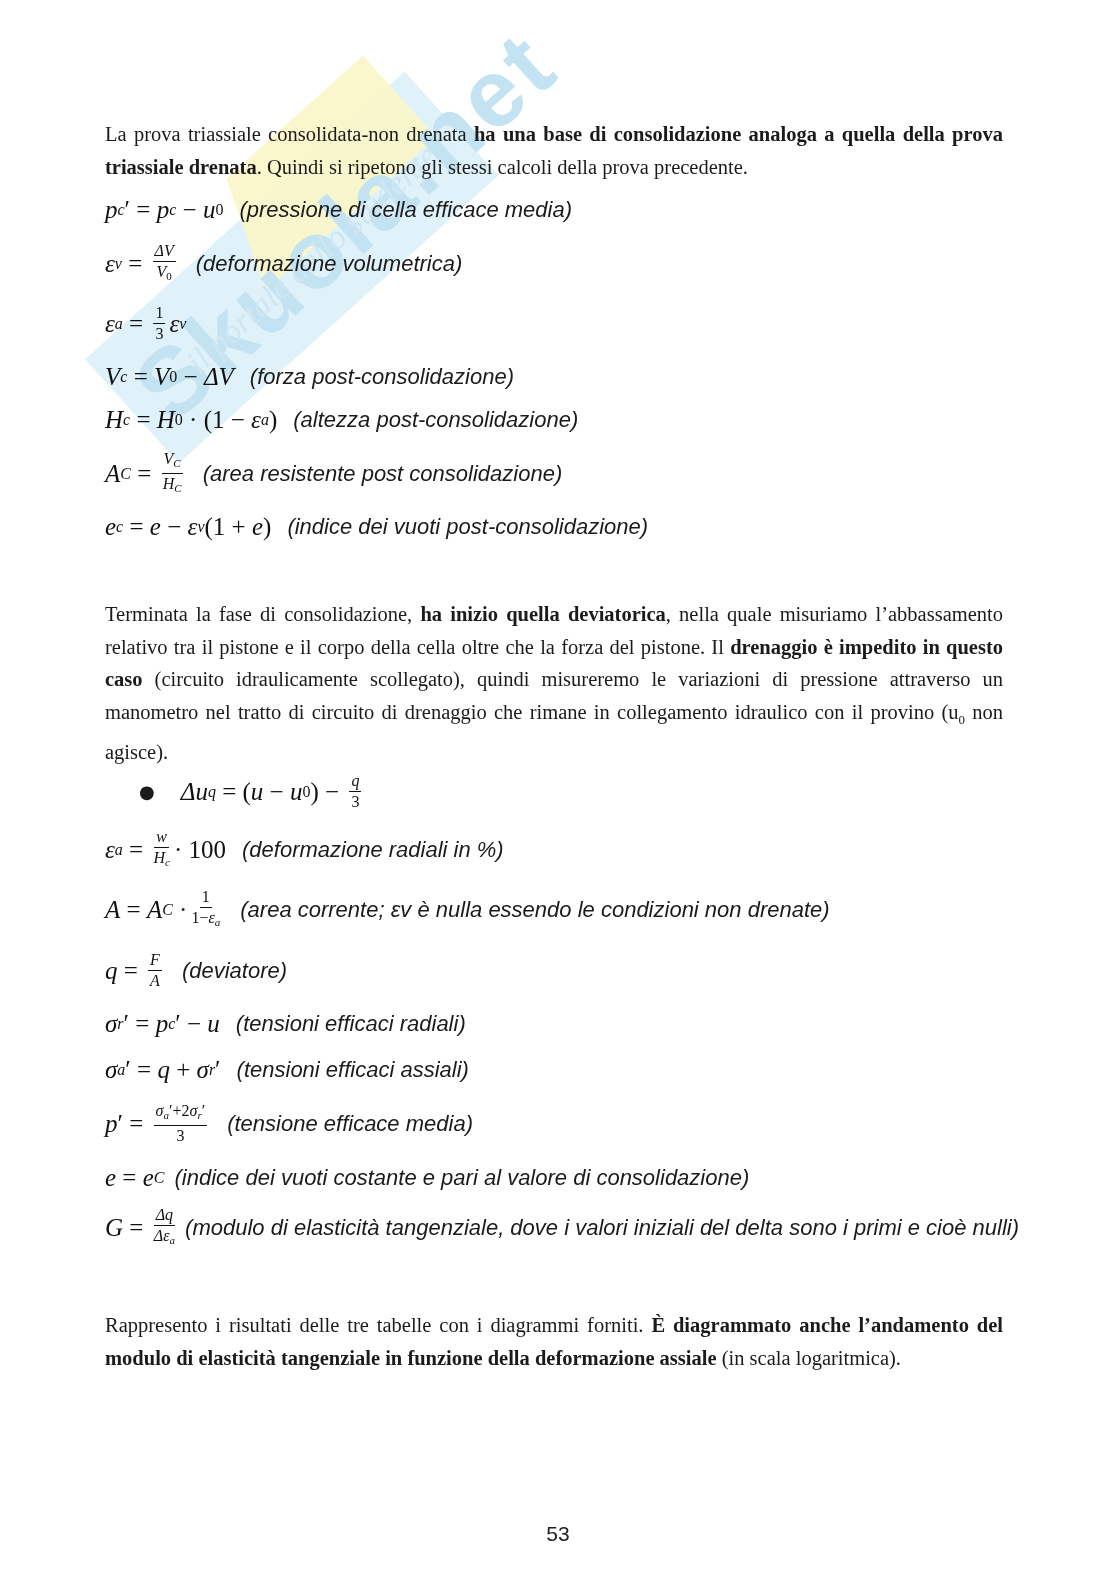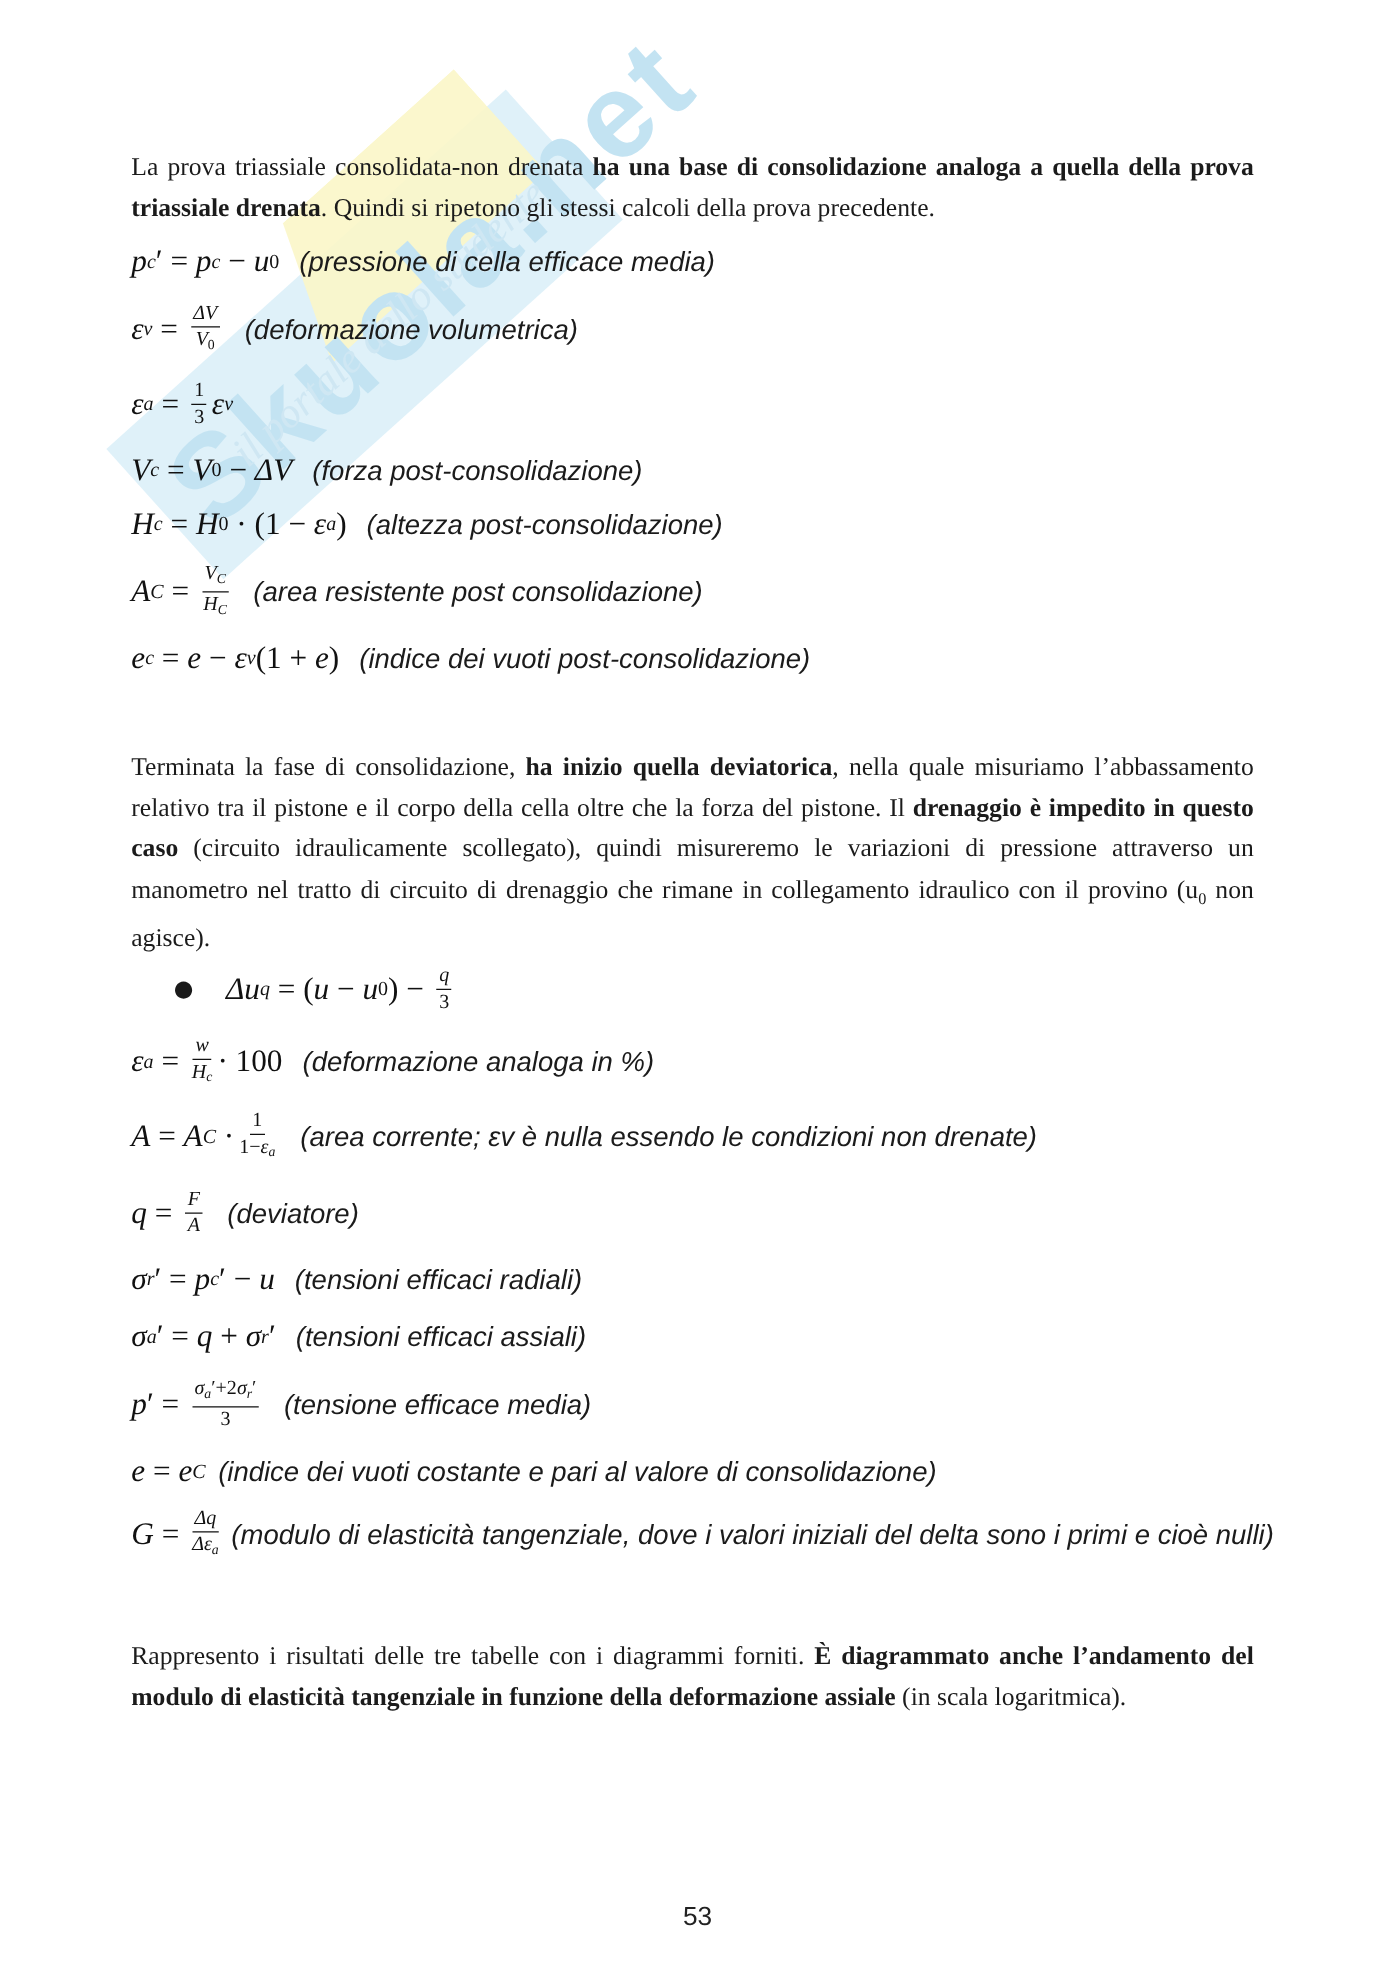--- a/index.html
+++ b/index.html
@@ -113,21 +113,21 @@
             <span class="num"><i>q</i></span>
             <span class="den">3</span>
           </span></span>
     </div>
 
     <div class="eq" style="top:828px;">
       <span class="math"><i>ε</i><sub><i>a</i></sub>&nbsp;=&nbsp;<span class="frac">
             <span class="num"><i>w</i></span>
             <span class="den"><i>H</i><sub><i>c</i></sub></span>
           </span>·&nbsp;100</span>
-      <span class="note">(deformazione analoga in %)</span>
+      <span class="note">(deformazione radiali in %)</span>
     </div>
 
     <div class="eq" style="top:888px;">
       <span class="math"><i>A</i>&nbsp;=&nbsp;<i>A</i><sub><i>C</i></sub>&nbsp;·<span class="frac">
             <span class="num">1</span>
             <span class="den">1−<i>ε</i><sub><i>a</i></sub></span>
           </span></span>
       <span class="note">(area corrente; εv è nulla essendo le condizioni non drenate)</span>
     </div>
 

